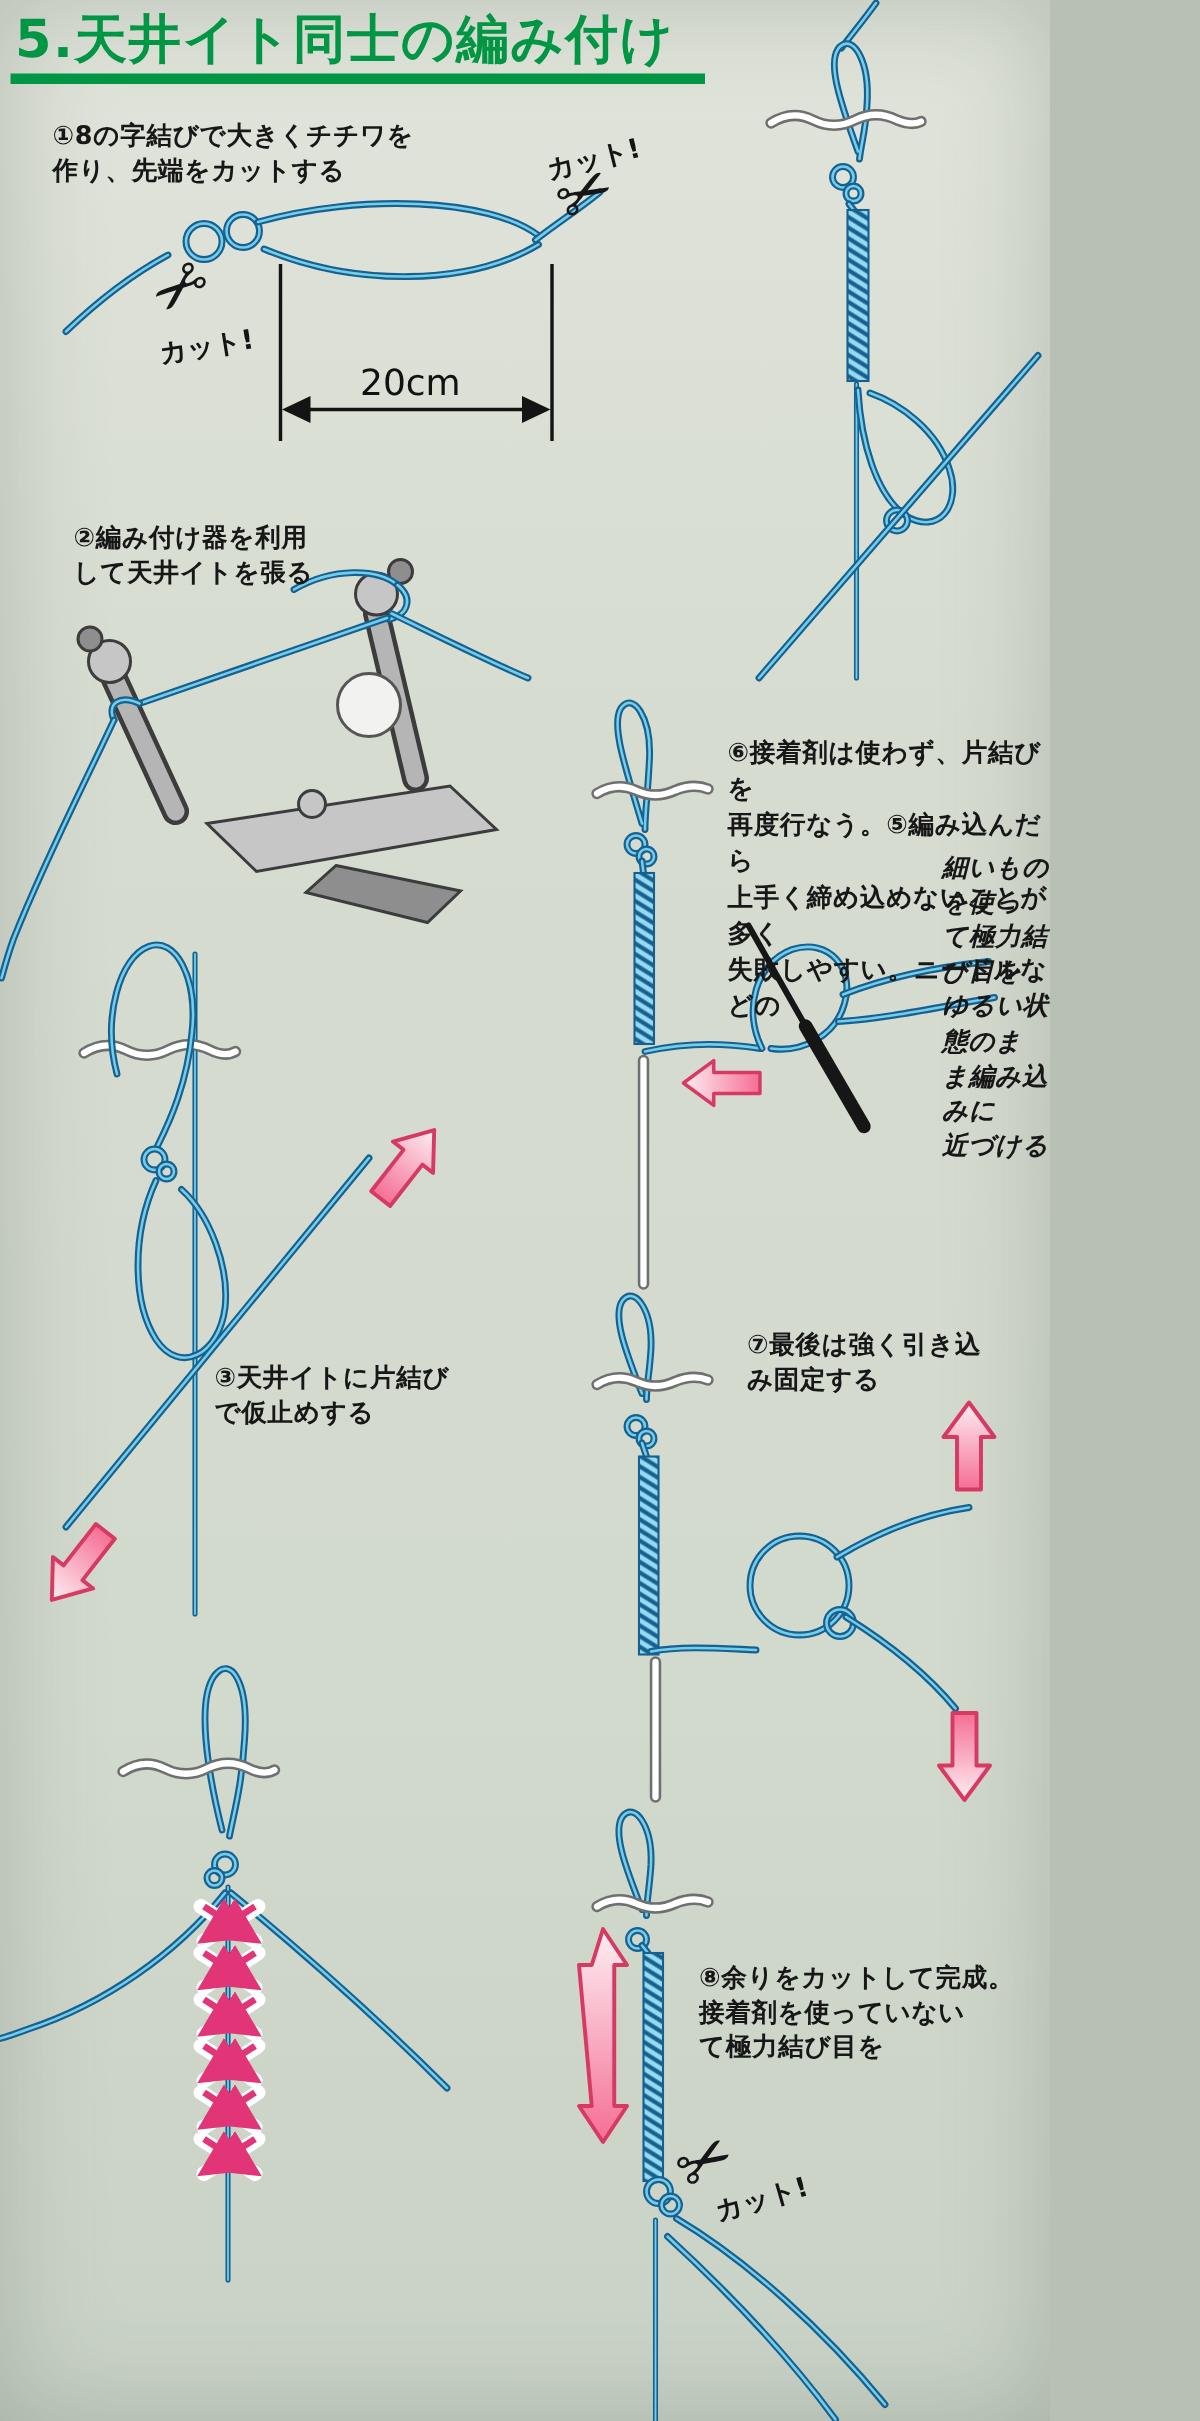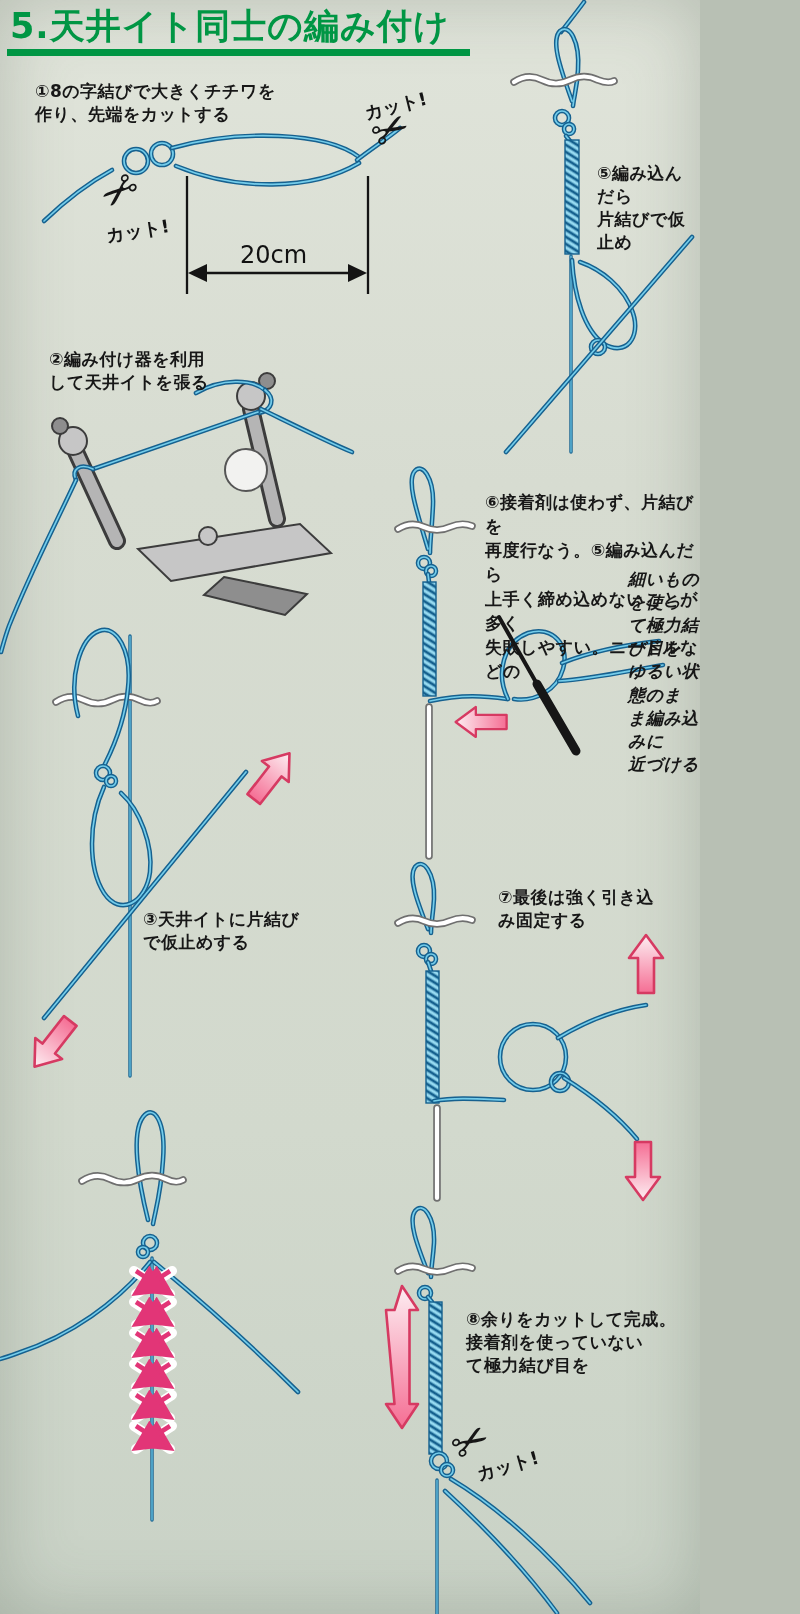--- a/index.html
+++ b/index.html
@@ -287,22 +287,20 @@
 
   <div class="title">5.天井イト同士の編み付け</div>
   <div class="title-bar"></div>
 
   <div class="t" style="left:35px;top:80px;">①8の字結びで大きくチチワを
 作り、先端をカットする</div>
   <div class="t" style="left:17px;top:348px;margin-left:32px;">②編み付け器を利用
 して天井イトを張る</div>
   <div class="t" style="left:143px;top:908px;">③天井イトに片結び
 で仮止めする</div>
-  <div class="t" style="left:597px;top:162px;">⑤編み込んだら
-片結びで仮止め</div>
   <div class="t" style="left:485px;top:490px;line-height:1.42;">⑥接着剤は使わず、片結びを
 再度行なう。⑤編み込んだら
 上手く締め込めないことが多く
 失敗しやすい。ニードルなどの</div>
   <div class="t" style="left:628px;top:568px;line-height:1.36;font-style:italic;">細いものを使っ
 て極力結び目を
 ゆるい状態のま
 ま編み込みに
 近づける</div>
   <div class="t" style="left:498px;top:886px;">⑦最後は強く引き込

